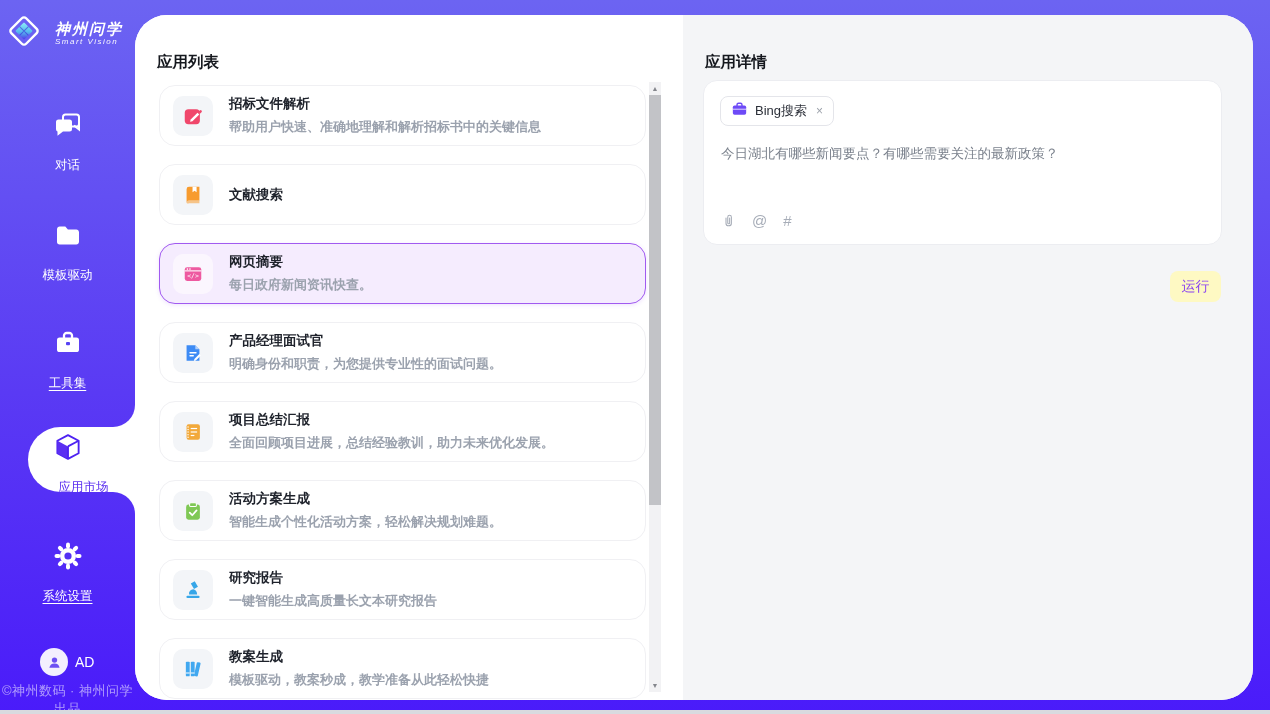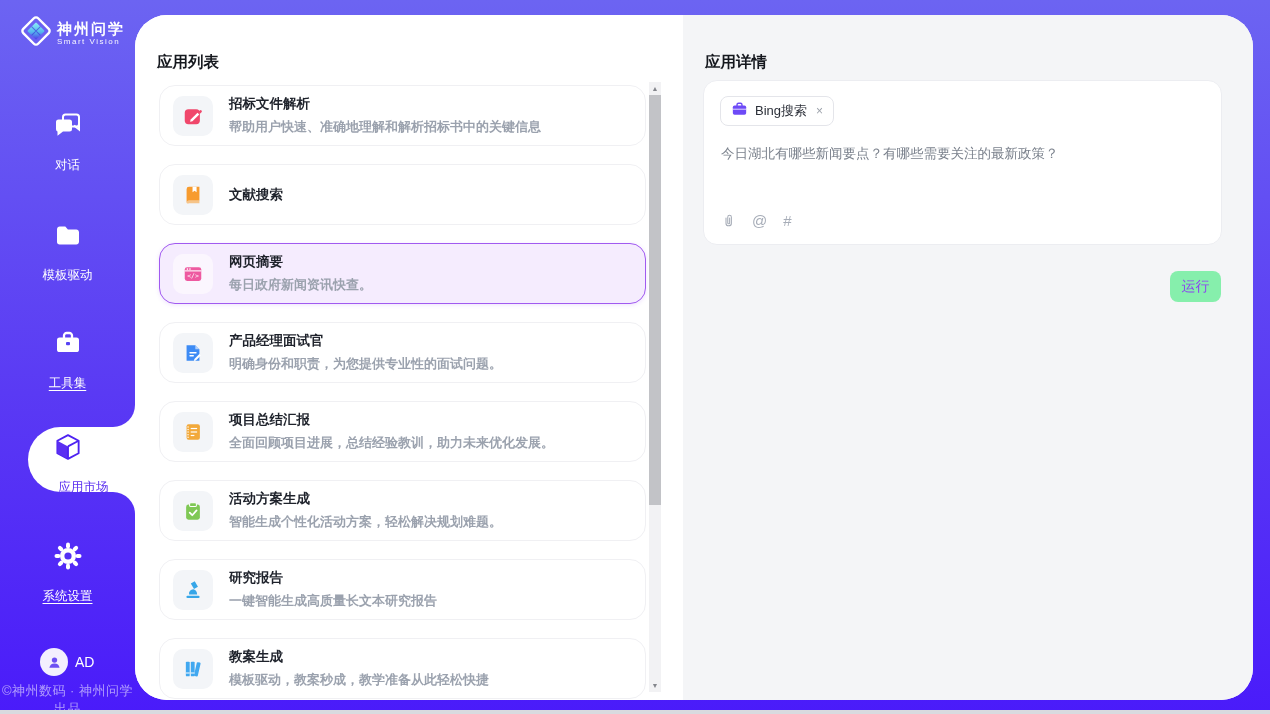--- a/index.html
+++ b/index.html
@@ -9,21 +9,21 @@
     background:#D9DADF;
   }
   
   .frame{
     position:absolute;left:0;top:0;right:0;height:710px;
     background:linear-gradient(180deg,#6C64F2 0%,#5A3AF4 55%,#4A1BFA 100%);
     background-attachment:fixed;
   }
   .bottom-strip{position:absolute;left:0;right:0;bottom:0;height:4px;background:#D9DADF;}
   .sidebar{position:absolute;left:0;top:0;width:135px;height:710px;}
-  .logo{position:absolute;left:18px;top:13px;display:flex;align-items:center;gap:3px;}
+  .logo{position:absolute;left:6px;top:13px;display:flex;align-items:center;gap:13px;font-style:italic;}
   .logo-name{color:#fff;font-size:15px;font-weight:bold;letter-spacing:2px;line-height:17px;}
   .logo-tagline{color:#fff;font-size:8px;letter-spacing:1.5px;opacity:.95;}
   .nav-item{position:absolute;left:0;width:135px;text-align:center;cursor:pointer;}
   .nav-icon{display:inline-block;height:30px;}
   .nav-label{margin-top:13px;font-size:12.5px;color:#fff;}
   .nav-label.u{text-decoration:underline;text-underline-offset:3px;}
   .nav-item.active .nav-label{color:#5B2FF0;padding-left:32px;}
   .nav-active-bg{position:absolute;left:28px;top:427px;width:107px;height:65px;background:#fff;border-radius:33px 0 0 33px;}
   .blob-corner{position:absolute;left:113px;width:22px;height:22px;background:#fff;}
   .blob-corner.top{top:405px;}
@@ -76,21 +76,21 @@
     display:inline-flex;align-items:center;gap:7px;padding:0 10px;cursor:pointer;
   }
   .tool-tag-label{font-size:13px;color:#2B2F38;}
   .tag-close{font-size:12px;color:#9CA1AA;margin-left:2px;cursor:pointer;}
   .query{position:absolute;left:17px;top:63px;right:16px;font-size:13.5px;color:#7A818C;line-height:19px;}
   .composer{position:absolute;left:17px;bottom:15px;display:flex;align-items:center;gap:16px;color:#A7ADB8;}
   .composer .glyph{font-size:15px;line-height:17px;cursor:pointer;}
   .composer .svgicon{display:inline-block;height:17px;cursor:pointer;}
   .run-btn{
     position:absolute;left:487px;top:256px;width:51px;height:31px;border:none;border-radius:8px;
-    background:#86efac;color:#8B45F0;font-size:14px;font-family:inherit;cursor:pointer;
+    background:#fef9c3;color:#8B45F0;font-size:14px;font-family:inherit;cursor:pointer;
   }
 </style>
 </head>
 <body>
 
 <div class="frame">
   <aside class="sidebar">
     <div class="logo">
       <span>
         <svg width="36" height="36" viewBox="0 0 36 36">

